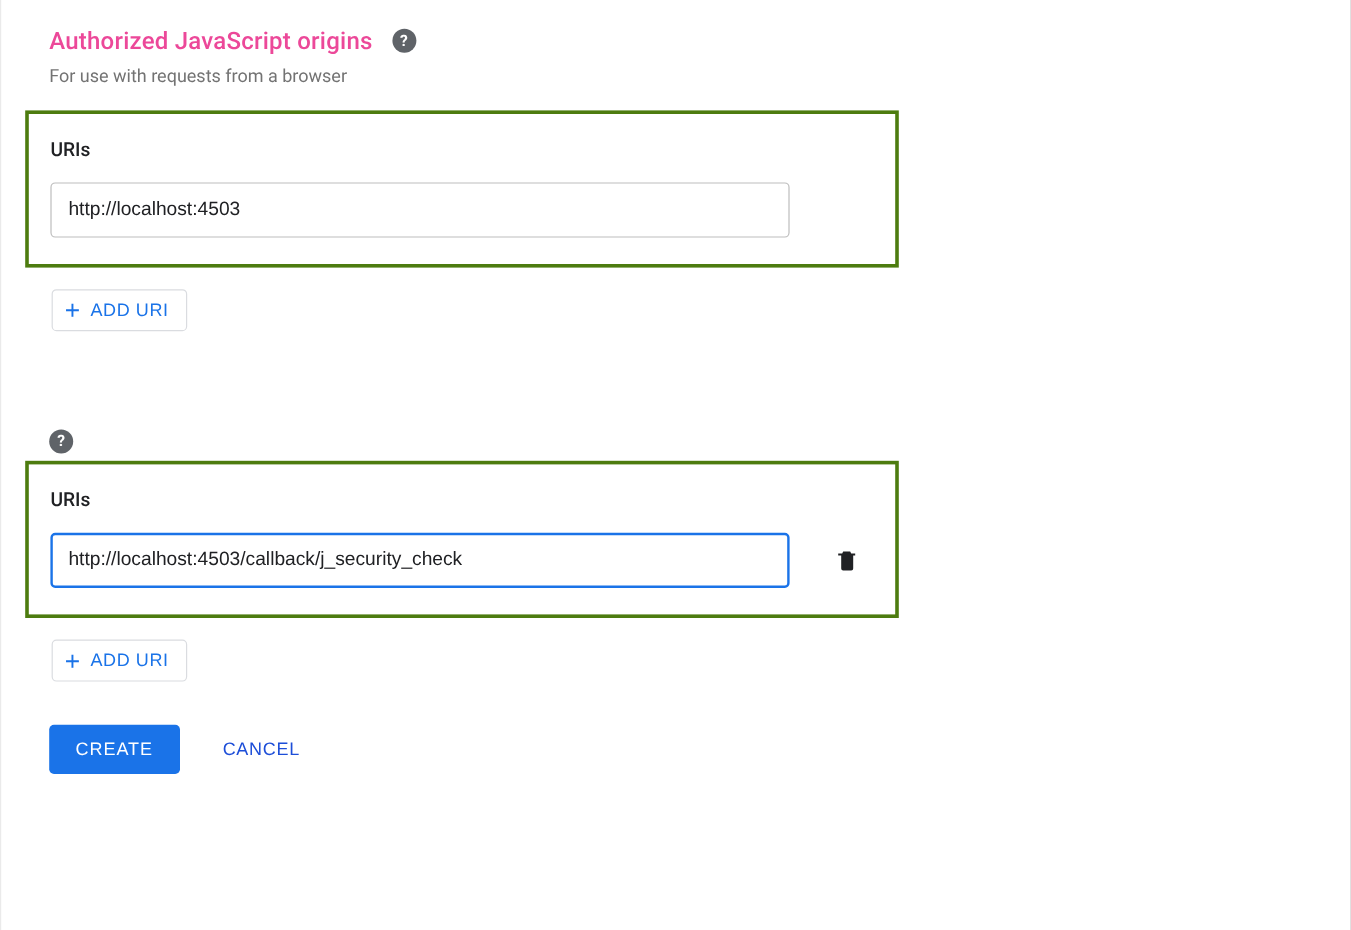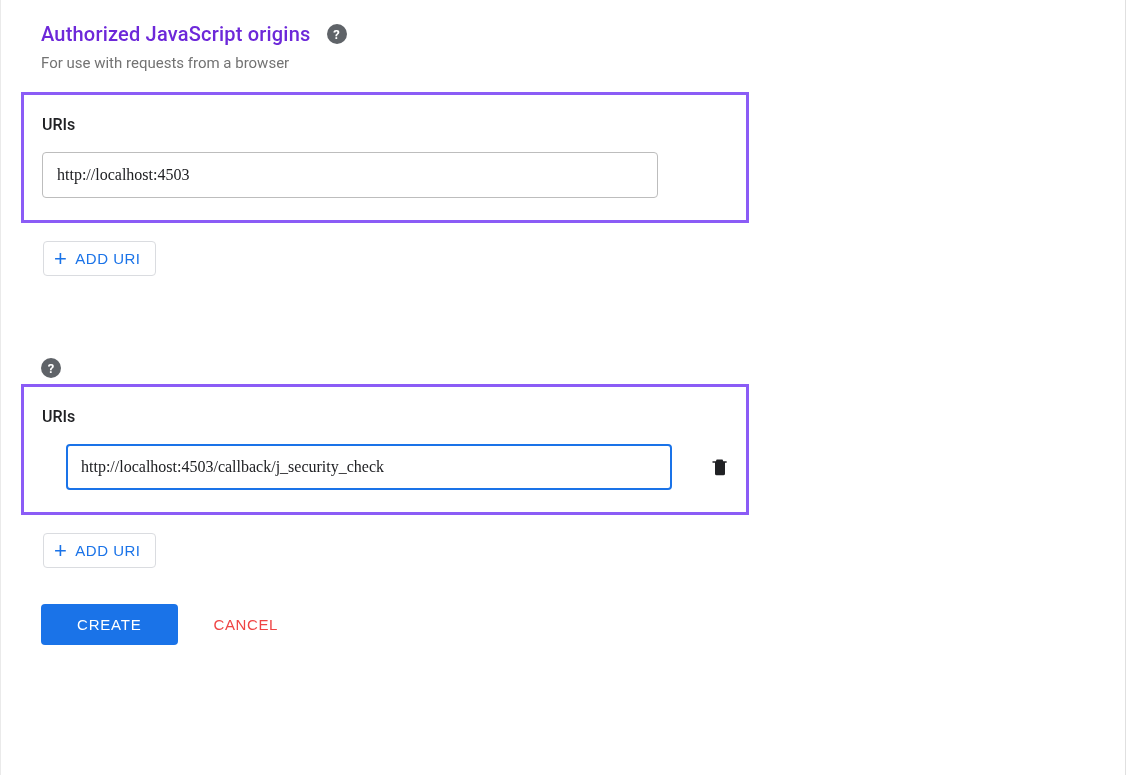--- a/index.html
+++ b/index.html
@@ -19,21 +19,21 @@
   .section { margin-bottom: 22px; }
   .section-title-row {
     display: flex;
     align-items: center;
     gap: 16px;
     margin-bottom: 6px;
   }
   .section-title {
     font-size: 20px;
     font-weight: 500;
-    color: #6d28d9;
+    color: #ec4899;
     letter-spacing: 0.2px;
   }
   .help-icon {
     width: 20px;
     height: 20px;
     border-radius: 50%;
     background: #5f6368;
     color: #fff;
     font-weight: 700;
     font-size: 13px;
@@ -41,21 +41,21 @@
     align-items: center;
     justify-content: center;
     flex: none;
   }
   .section-desc {
     font-size: 15px;
     color: #737373;
     margin: 8px 0 20px 0;
   }
   .highlight-box {
-    border: 3px solid #8b5cf6;
+    border: 3px solid #4d7c0f;
     padding: 20px 18px 22px 18px;
     max-width: 728px;
     margin-left: -20px;
   }
   .uris-label {
     font-size: 16px;
     font-weight: 500;
     color: #202124;
     margin-bottom: 18px;
   }
@@ -66,27 +66,26 @@
   }
   .uri-input {
     width: 616px;
     height: 46px;
     padding: 0 14px;
     font-size: 16px;
     color: #202124;
     border: 1px solid #bdbdbd;
     border-radius: 4px;
     outline: none;
-    font-family: Liberation Serif, serif;
+    font-family: Liberation Sans, sans-serif;
     background: #fff;
   }
   .uri-input.focused {
     border: 2px solid #1a73e8;
     padding: 0 13px;
-    margin-left: 24px;
   }
   .trash-btn {
     width: 18px;
     height: 22px;
     position: relative;
     cursor: pointer;
     margin-left: 14px;
   }
   .trash-btn svg { display: block; }
   .add-btn {
@@ -114,30 +113,30 @@
     margin-top: 36px;
     display: flex;
     align-items: center;
     gap: 30px;
   }
   .create-btn {
     background: #1a73e8;
     color: #fff;
     border: none;
     border-radius: 4px;
-    padding: 12px 36px;
+    padding: 12px 22px;
     font-size: 15px;
     font-weight: 500;
     letter-spacing: 0.8px;
     cursor: pointer;
   }
   .cancel-btn {
     background: transparent;
     border: none;
-    color: #ef4444;
+    color: #1d4ed8;
     font-size: 15px;
     font-weight: 500;
     letter-spacing: 0.6px;
     cursor: pointer;
   }
   .gap-after-section1 { height: 60px; }
 </style>
 </head>
 <body>
 

